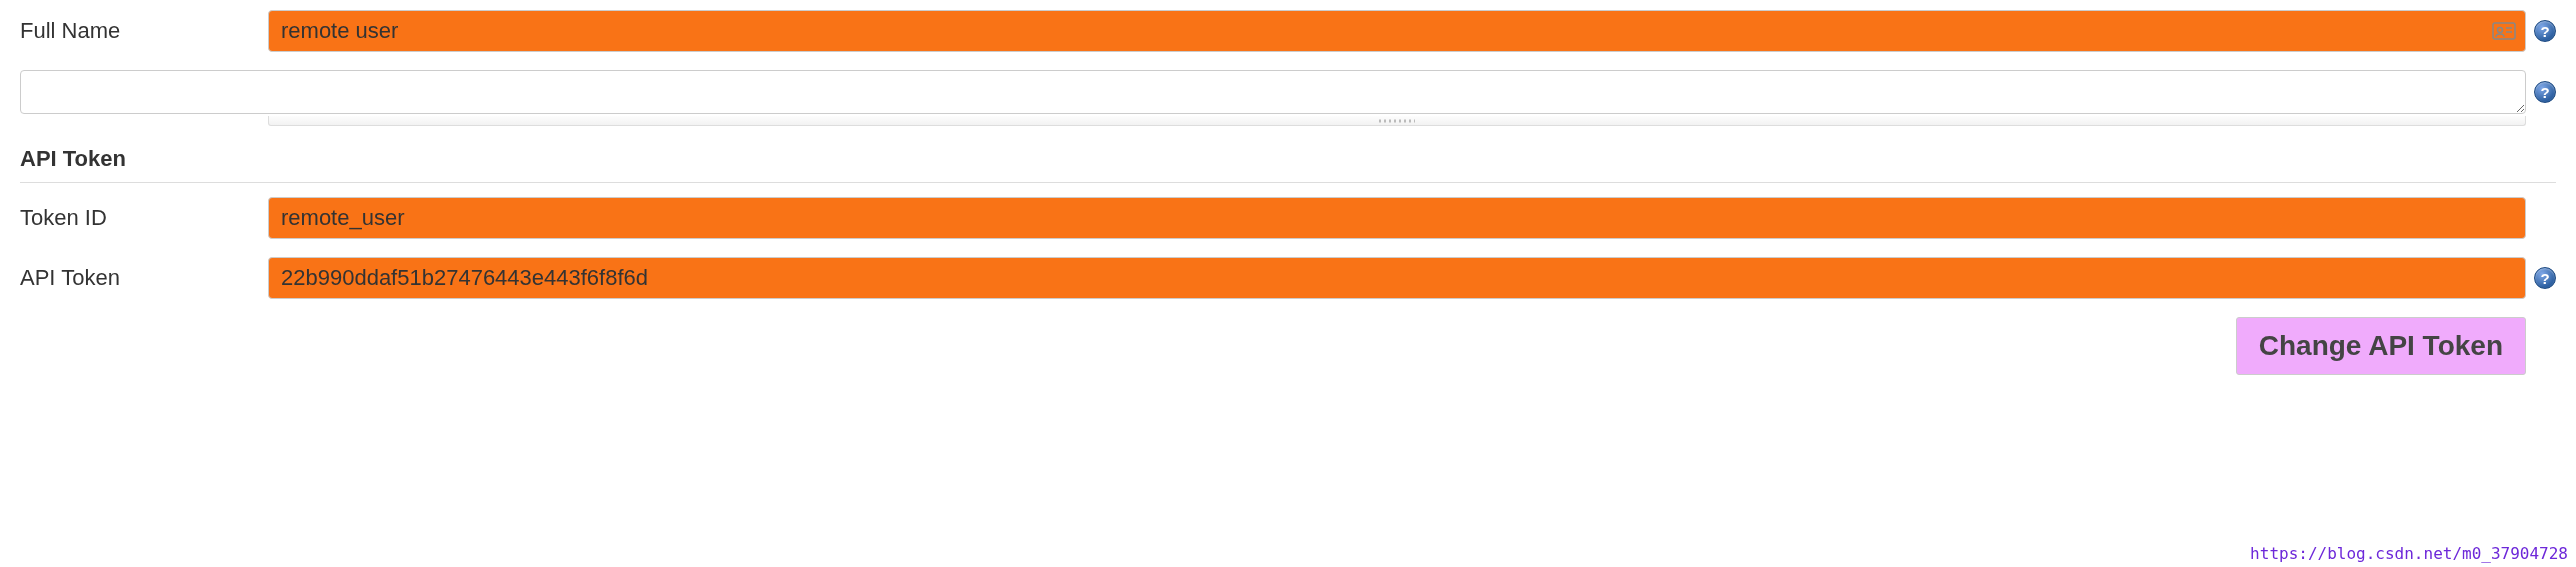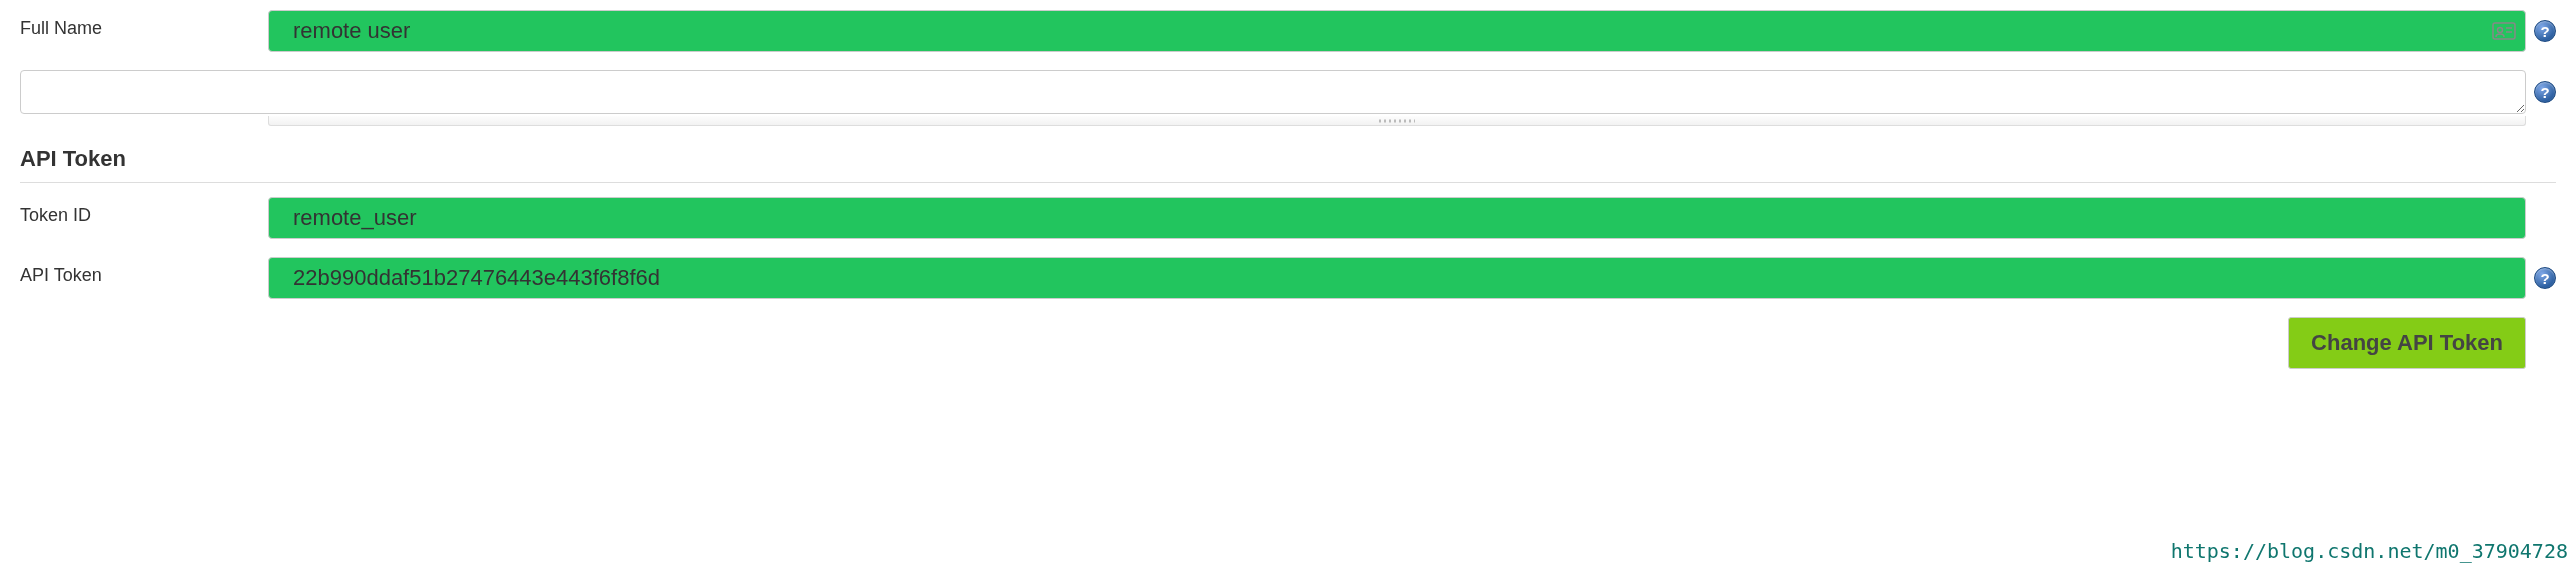--- a/index.html
+++ b/index.html
@@ -16,36 +16,36 @@
     }
     .form-row {
       display: flex;
       align-items: flex-start;
       margin-bottom: 18px;
     }
     .form-label {
       width: 248px;
       flex-shrink: 0;
       padding-top: 8px;
-      font-size: 18px;
+      font-size: 22px;
       color: #333;
     }
     .form-field-wrapper {
       flex: 1;
       display: flex;
       align-items: center;
       gap: 8px;
     }
     .form-input {
       flex: 1;
-      padding: 8px 24px;
+      padding: 8px 12px;
       font-size: 22px;
       border: 1px solid #ccc;
       border-radius: 4px;
-      background: #22c55e;
+      background: #f97316;
       color: #333;
       height: 42px;
     }
     .form-textarea {
       flex: 1;
       padding: 8px 12px;
       font-size: 22px;
       border: 1px solid #ccc;
       border-radius: 4px;
       background: #fff;
@@ -100,24 +100,24 @@
       border-top: 1px solid #ddd;
       margin-bottom: 14px;
     }
     .button-row {
       display: flex;
       justify-content: flex-end;
       padding-right: 30px;
     }
     .btn {
       padding: 12px 22px;
-      font-size: 22px;
+      font-size: 28px;
       font-weight: bold;
       color: #444;
-      background: #84cc16;
+      background: #f0abfc;
       border: 1px solid #ccc;
       border-radius: 3px;
       cursor: pointer;
       text-align: right;
     }
     .resize-handle-bar {
       height: 10px;
       border: 1px solid #ddd;
       border-top: none;
       border-radius: 0 0 3px 3px;
@@ -135,22 +135,22 @@
       top: 50%;
       transform: translate(-50%, -50%);
       width: 36px;
       height: 3px;
       background: repeating-linear-gradient(90deg, #bbb 0, #bbb 2px, transparent 2px, transparent 5px);
     }
     .watermark {
       position: fixed;
       bottom: 4px;
       right: 8px;
-      font-size: 20px;
-      color: #0f766e;
+      font-size: 16px;
+      color: #6d28d9;
       font-family: monospace;
     }
   </style>
 </head>
 <body>
 
 <div class="form-row">
   <label class="form-label">Full Name</label>
   <div class="form-field-wrapper">
     <div class="input-with-icon">

